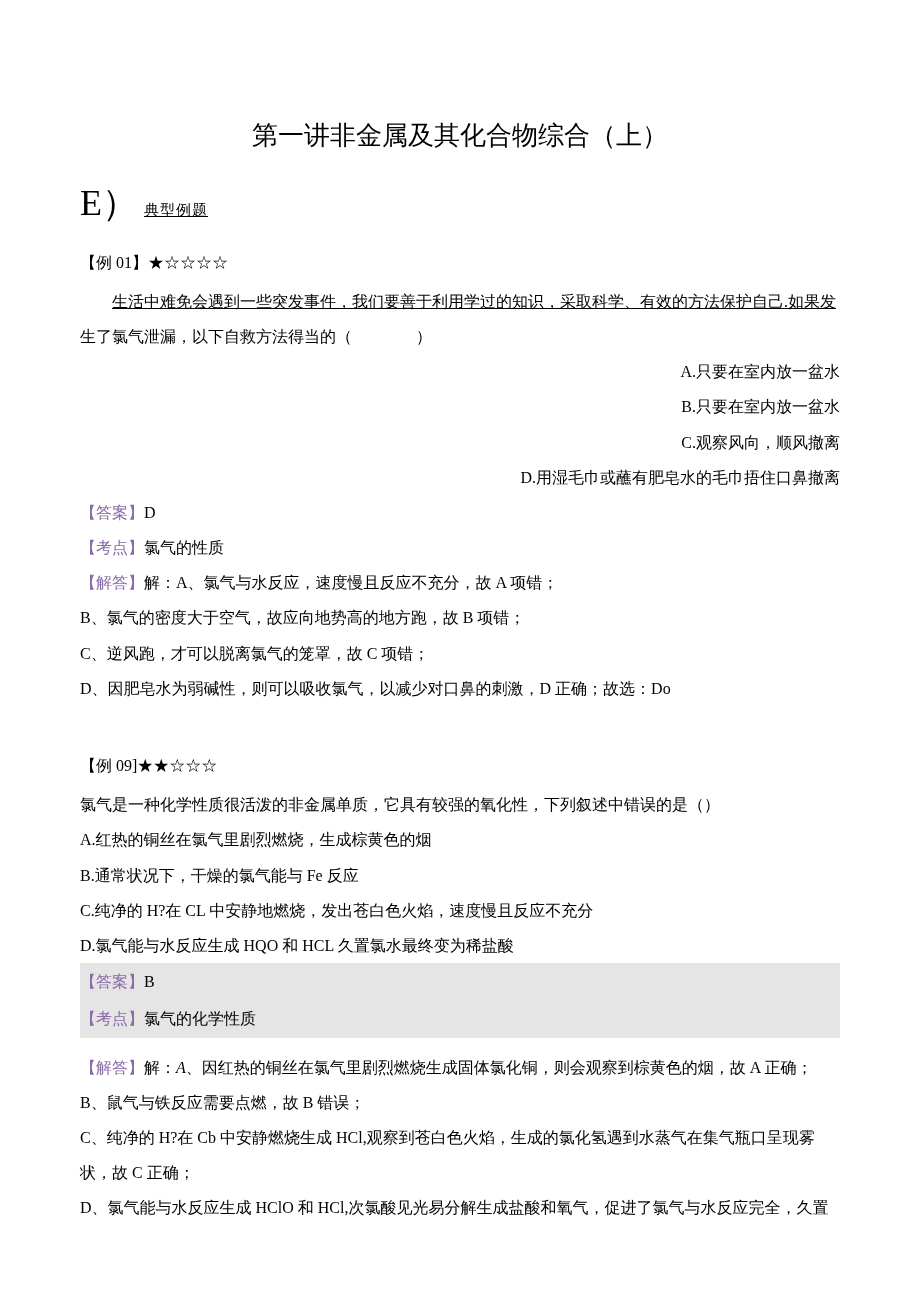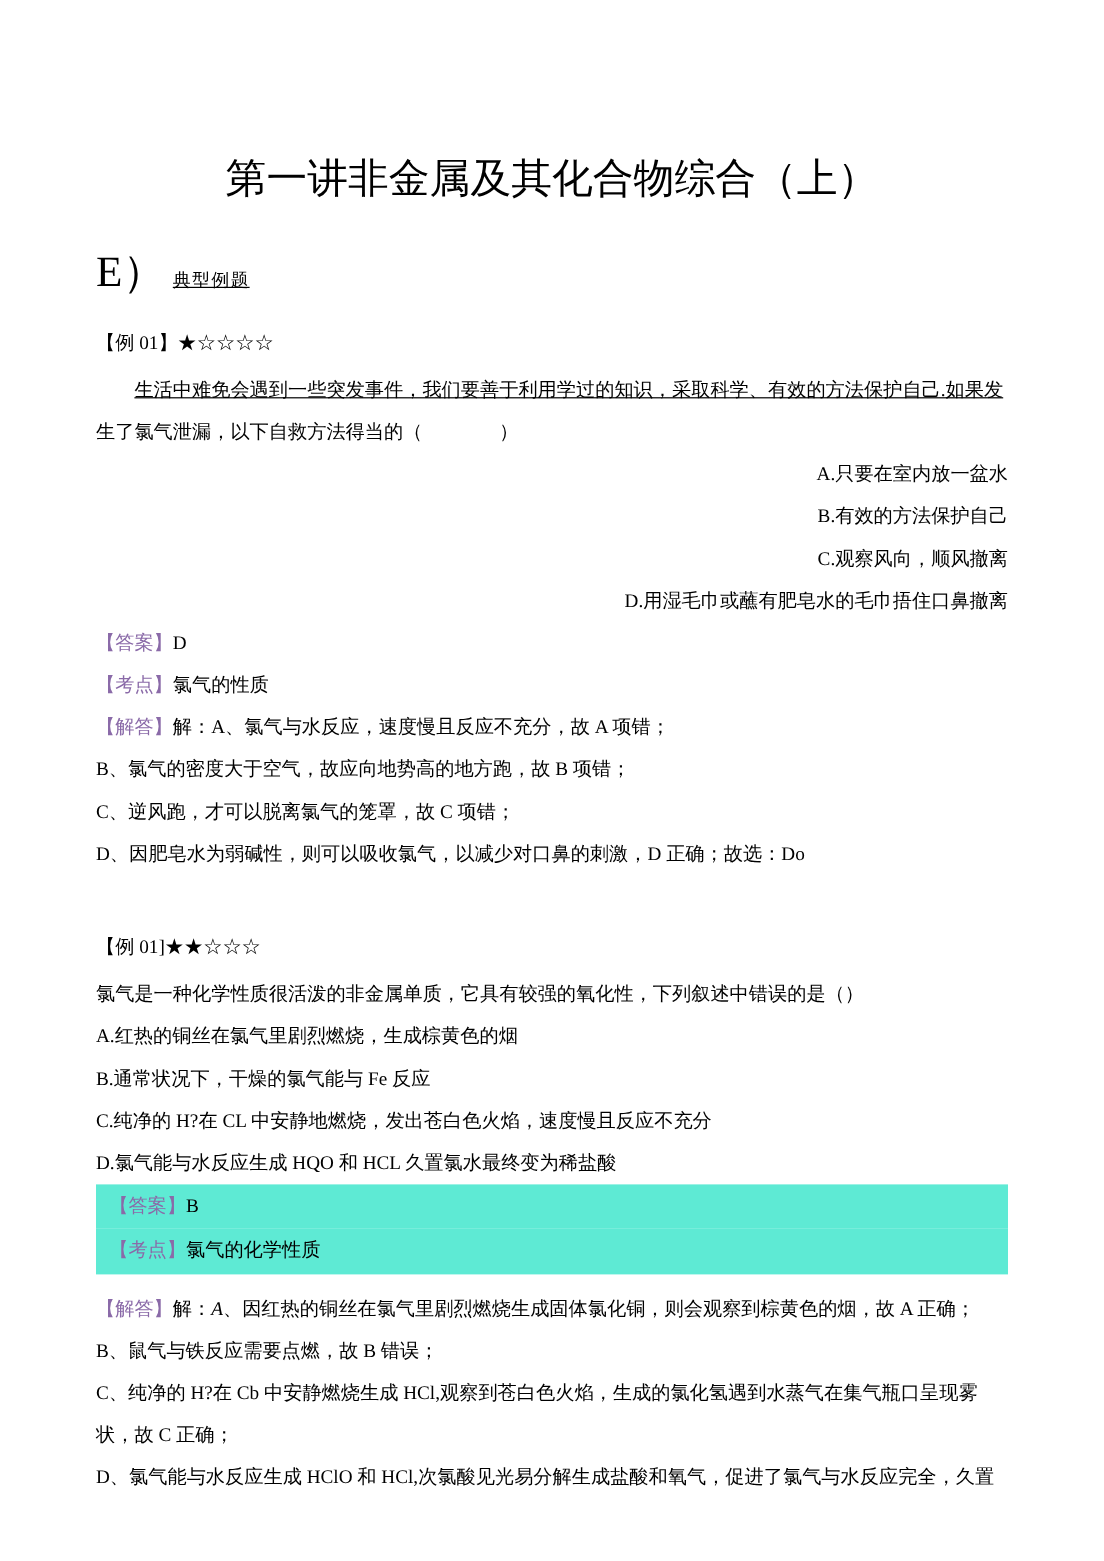--- a/index.html
+++ b/index.html
@@ -8,21 +8,21 @@
     line-height: 2.2;
     color: #000;
     background: #fff;
     margin: 0;
     padding: 90px 80px 40px 80px;
     width: 920px;
     box-sizing: border-box;
   }
   .title {
     text-align: center;
-    font-size: 34px;
+    font-size: 26px;
     font-family: "SimSun", serif;
     margin-bottom: 20px;
     font-weight: normal;
   }
   .section-head {
     display: flex;
     align-items: baseline;
     margin-bottom: 10px;
   }
   .section-head .big {
@@ -42,22 +42,22 @@
   .example-header {
     margin-top: 18px;
     margin-bottom: 4px;
   }
   .indent { text-indent: 2em; text-decoration: underline; }
   .opt { margin-left: 2em; text-align: right; }
   .tag-answer { color: #8a6aa8; margin-top: 30px; }
   .tag-point { color: #8a6aa8; }
   .tag-solve { color: #8a6aa8; }
   .highlight {
-    background: #5eead4;
-    padding: 1px 11px;
+    background: #e5e5e5;
+    padding: 1px 0;
   }
   p { margin: 0; }
   .spacer { height: 24px; }
   .italic { font-style: italic; font-family: "Times New Roman", serif; }
 </style>
 </head>
 <body>
 
 <h1 class="title">第一讲非金属及其化合物综合（上）</h1>
 
@@ -65,40 +65,40 @@
   <span class="big">E）</span>
   <span class="label">典型例题</span>
 </div>
 
 <p class="example-header">
   <span>【例 01】</span><span>★☆☆☆☆</span>
 </p>
 <p class="indent">生活中难免会遇到一些突发事件，我们要善于利用学过的知识，采取科学、有效的方法保护自己.如果发</p>
 <p>生了氯气泄漏，以下自救方法得当的（　　　　）</p>
 <p class="opt">A.只要在室内放一盆水</p>
-<p class="opt">B.有效的方法保护自己</p>
+<p class="opt">B.只要在室内放一盆水</p>
 <p class="opt">C.观察风向，顺风撤离</p>
 <p class="opt">D.用湿毛巾或蘸有肥皂水的毛巾捂住口鼻撤离</p>
 <p>
   <span class="tag-answer">【答案】</span><span>D</span>
 </p>
 <p>
   <span class="tag-point">【考点】</span><span>氯气的性质</span>
 </p>
 <p>
   <span class="tag-solve">【解答】</span><span>解：A、氯气与水反应，速度慢且反应不充分，故 A 项错；</span>
 </p>
 <p>B、氯气的密度大于空气，故应向地势高的地方跑，故 B 项错；</p>
 <p>C、逆风跑，才可以脱离氯气的笼罩，故 C 项错；</p>
 <p>D、因肥皂水为弱碱性，则可以吸收氯气，以减少对口鼻的刺激，D 正确；故选：Do</p>
 
 <div class="spacer"></div>
 
 <p class="example-header">
-  <span>【例 01]</span><span>★★☆☆☆</span>
+  <span>【例 09]</span><span>★★☆☆☆</span>
 </p>
 <p>氯气是一种化学性质很活泼的非金属单质，它具有较强的氧化性，下列叙述中错误的是（）</p>
 <p>A.红热的铜丝在氯气里剧烈燃烧，生成棕黄色的烟</p>
 <p>B.通常状况下，干燥的氯气能与 Fe 反应</p>
 <p>C.纯净的 H?在 CL 中安静地燃烧，发出苍白色火焰，速度慢且反应不充分</p>
 <p>D.氯气能与水反应生成 HQO 和 HCL 久置氯水最终变为稀盐酸</p>
 <p class="highlight">
   <span class="tag-answer">【答案】</span><span>B</span>
 </p>
 <p class="highlight">

